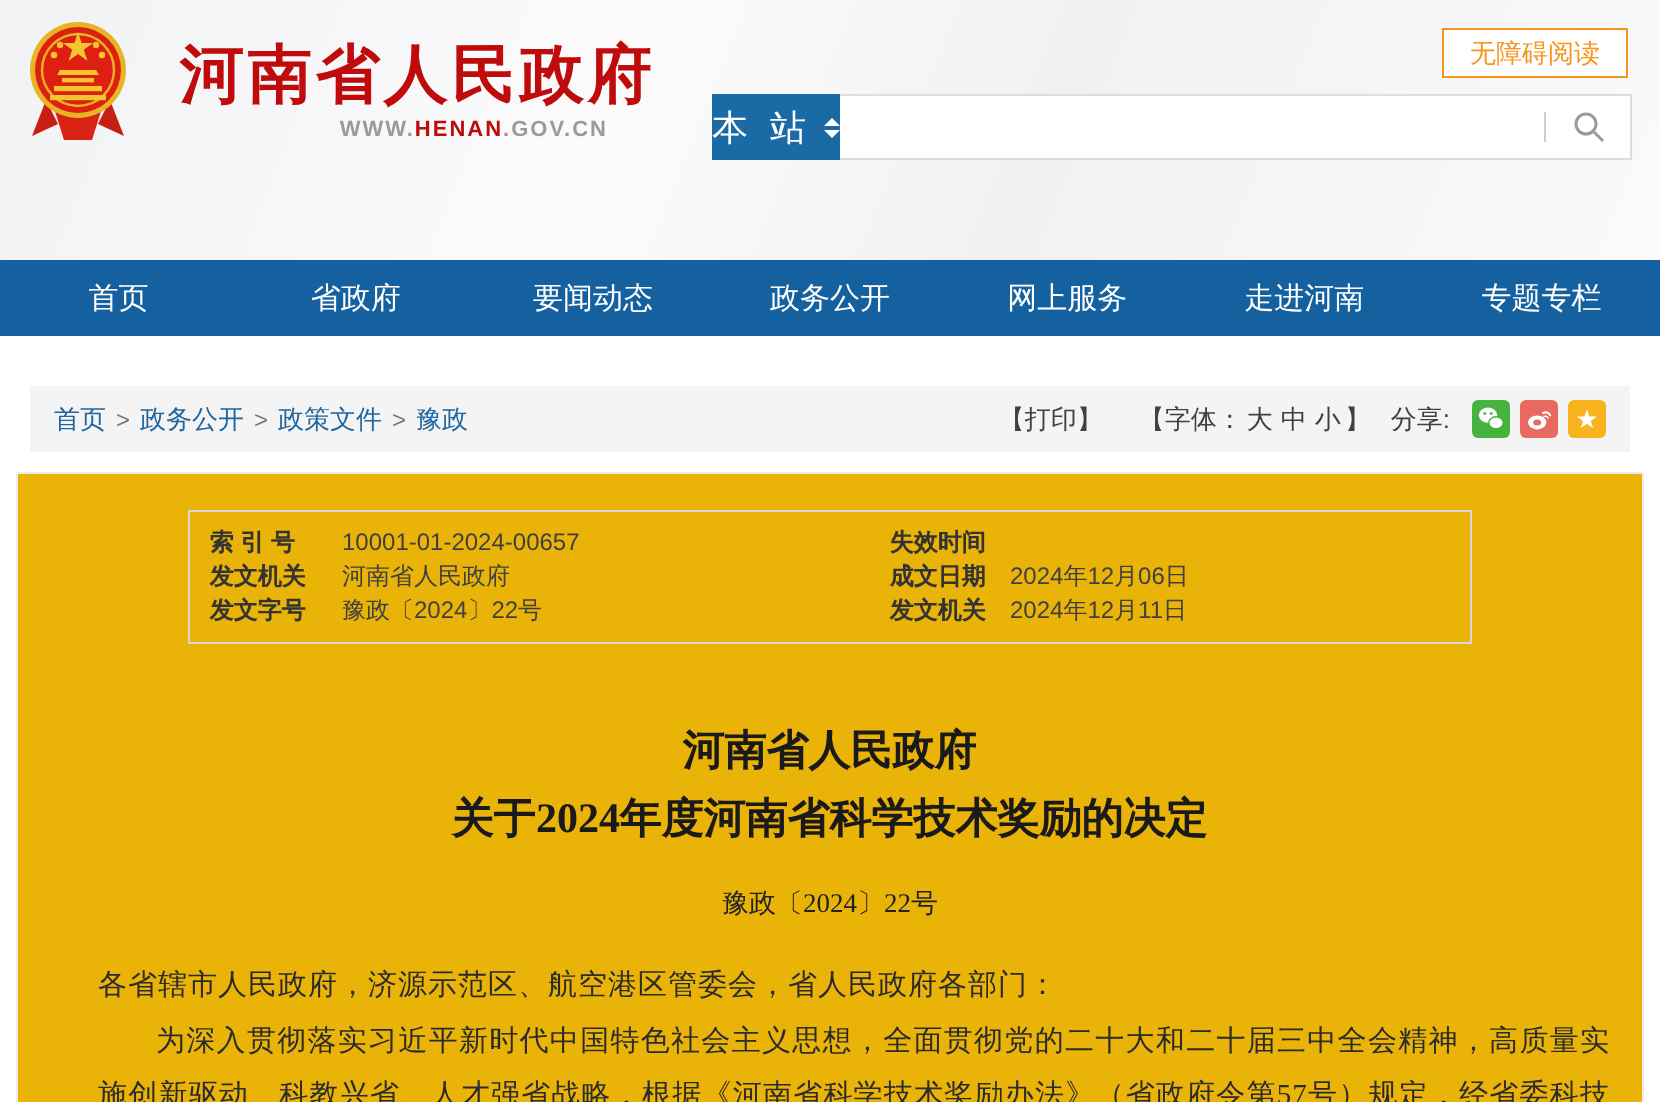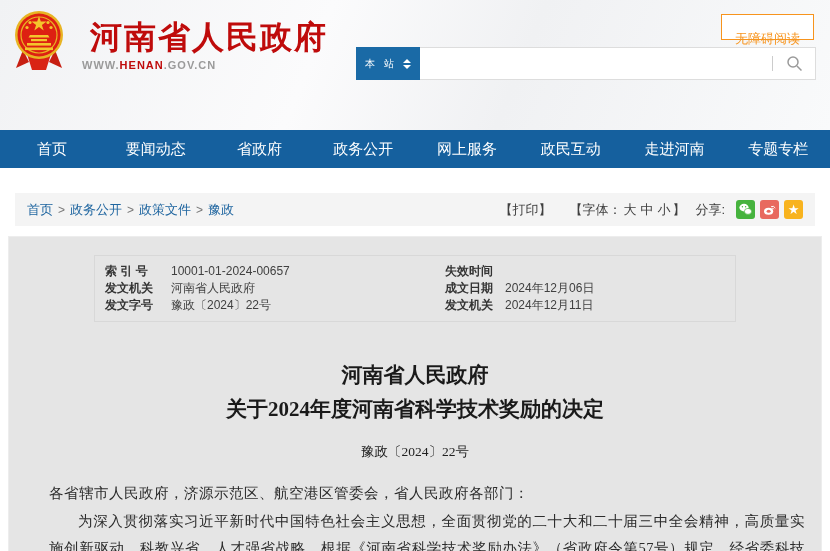--- a/index.html
+++ b/index.html
@@ -13,39 +13,39 @@
     position: relative; height: 130px;
     background: linear-gradient(112deg, #f1f2f4 0%, #fbfbfc 38%, #f0f1f3 62%, #f9fafb 100%);
   }
   .emblem { position: absolute; left: 13px; top: 8px; width: 52px; height: 64px; }
   .site-title {
     position: absolute; left: 90px; top: 16px;
     font-size: 32px; font-weight: bold; color: #bf0b0b; letter-spacing: 2px;
     font-family: "Liberation Sans", sans-serif;
   }
   .site-url {
-    position: absolute; left: 82px; top: 59px; width: 210px; text-align: left;
+    position: absolute; left: 94px; top: 59px; width: 210px; text-align: right;
     font-size: 11px; color: #9a9a9a; letter-spacing: 1px; font-weight: bold;
   }
   .site-url .hl { color: #bf0b0b; }
   .top-links { position: absolute; top: 14px; right: 16px; display: flex; gap: 3px; }
   .btn-access {
-    height: 25px; line-height: 23px; padding: 12px 13px; font-size: 13px;
+    height: 25px; line-height: 23px; padding: 0 13px; font-size: 13px;
     background: #fff; border: 1px solid #f7941d; color: #f7941d; cursor: pointer;
   }
   .btn-elder {
     height: 25px; line-height: 25px; padding: 0 13px; font-size: 13px;
     background: #f7941d; border: 0; color: #fff; cursor: pointer;
   }
   .search-bar {
     position: absolute; left: 356px; top: 47px; width: 460px; height: 33px;
     display: flex;
   }
   .search-scope {
-    width: 64px; background: #1a6aa6; color: #fff; font-size: 10px;
+    width: 64px; background: #1a6aa6; color: #fff; font-size: 18px;
     display: flex; align-items: center; justify-content: center; gap: 6px;
     cursor: pointer; letter-spacing: 3px;
   }
   .caret { display: inline-flex; flex-direction: column; gap: 2px; }
   .caret i { width: 0; height: 0; border-left: 4px solid transparent; border-right: 4px solid transparent; }
   .caret .up { border-bottom: 4px solid #fff; }
   .caret .dn { border-top: 4px solid #fff; }
   .search-field {
     flex: 1; background: #fff; border: 1px solid #ddd; border-left: none;
     display: flex; align-items: center; padding: 0 12px 0 10px;
@@ -74,21 +74,21 @@
   .share-ic {
     width: 19px; height: 19px; border-radius: 3px; margin-left: 5px;
     display: inline-flex; align-items: center; justify-content: center; cursor: pointer;
   }
   .share-ic svg { display: block; }
   .ic-wechat { background: #46b33e; }
   .ic-weibo  { background: #e8695f; }
   .ic-star   { background: #f8b31e; color: #fff; font-size: 13px; line-height: 1; }
   
   .doc-wrap {
-    margin: 10px 8px 0; border: 1px solid #ededed; background: #e5e5e5;
+    margin: 10px 8px 0; border: 1px solid #ededed; background: #eab308;
     height: 316px; overflow: hidden; padding-bottom: 30px;
   }
   .meta-table {
     width: 642px; margin: 18px auto 0; border: 1px solid #d8d8d8;
     padding: 7px 10px; font-size: 12px; color: #404040;
   }
   .meta-row { display: grid; grid-template-columns: 58px 266px 52px 1fr; column-gap: 8px; line-height: 17px; }
   .meta-row .lab { font-weight: bold; color: #333; white-space: pre; }
   .meta-row .val { color: #404040; white-space: nowrap; overflow: hidden; }
   .meta-row .span3 { grid-column: 2 / 5; }
@@ -152,25 +152,24 @@
       <svg width="17" height="17" viewBox="0 0 17 17">
         <circle cx="7" cy="7" r="5" fill="none" stroke="#9a9a9a" stroke-width="1.5"></circle>
         <line x1="11" y1="11" x2="15.5" y2="15.5" stroke="#9a9a9a" stroke-width="1.5"></line>
       </svg>
     </div>
   </div>
 </div>
 
 <nav class="main-nav">
   <a>首页</a>
+  <a>省政府</a>
   <a>要闻动态</a>
-  <a>省政府</a>
   <a>政务公开</a>
   <a>网上服务</a>
-  <a>政民互动</a>
   <a>走进河南</a>
   <a>专题专栏</a>
 </nav>
 
 <div class="crumb-row">
   <div class="crumbs">
     <a>首页</a>
     <span class="sep">&gt;</span>
     <a>政务公开</a>
     <span class="sep">&gt;</span>

